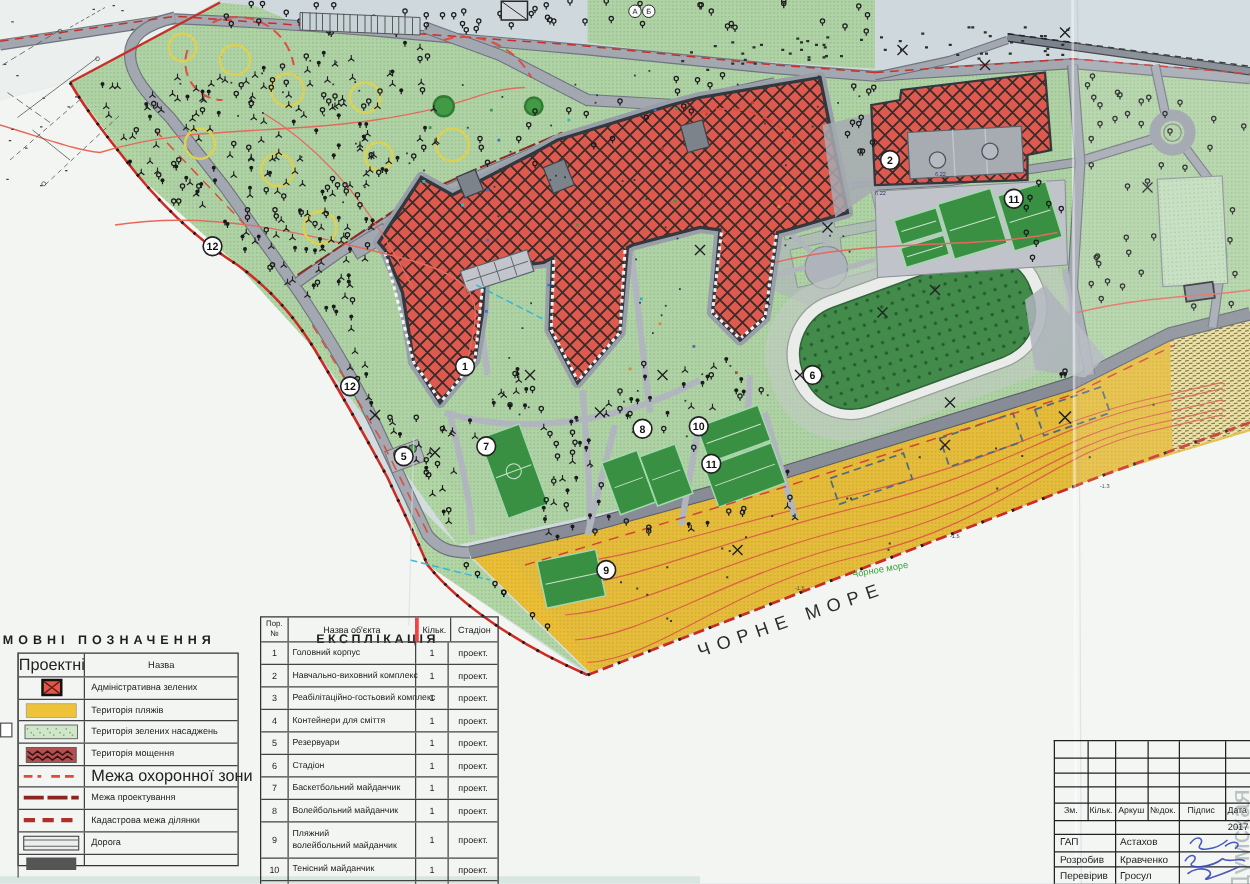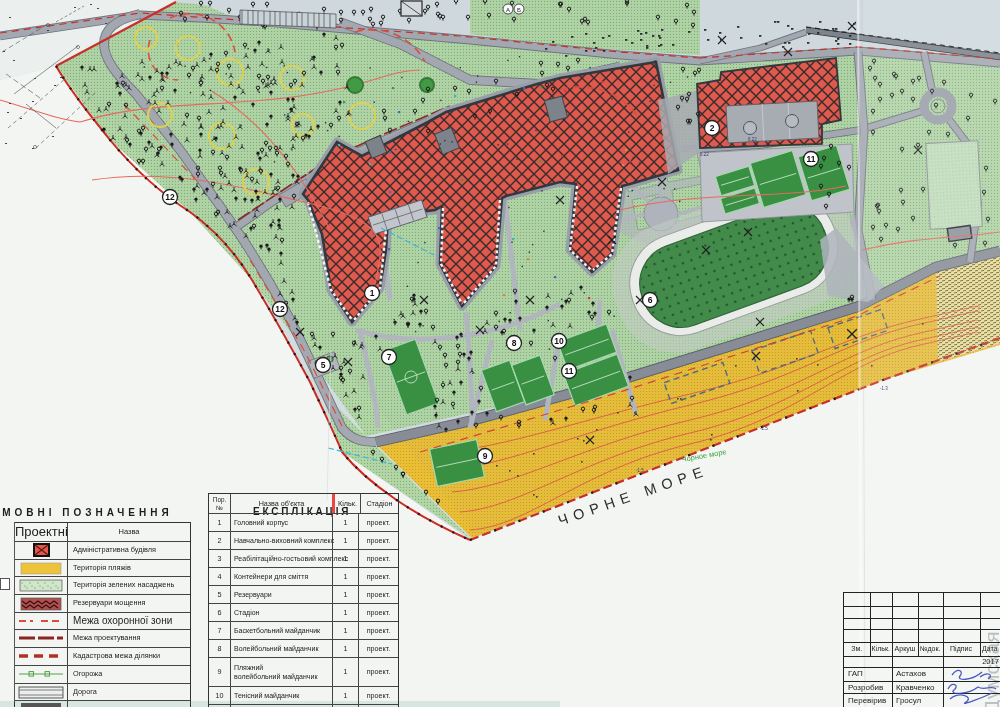--- a/index.html
+++ b/index.html
@@ -1179,21 +1179,21 @@
 <div style="position:absolute;left:14px;top:522px;width:175px;border:1.2px solid #333">
     <div style="display:flex;border-bottom:1px solid #444;height:18px">
       <div style="width:52px;border-right:1px solid #444;text-align:left;font-size:13px;line-height:18px">Проектні</div>
       <div style="flex:1;text-align:center;font-size:7.5px;line-height:18px">Назва</div>
     </div>
     <div style="display:flex;border-bottom:1px solid #444;height:16.7px">
       <div style="width:52px;border-right:1px solid #444;text-align:center"><svg width="53" height="17">
           <rect x="19" y="2" width="15" height="12" fill="#e4564a" stroke="#111" stroke-width="2"></rect>
           <path d="M20 3 L33 13 M33 3 L20 13" stroke="#5a1a14" stroke-width="1.2"></path>
         </svg></div>
-      <div style="flex:1;font-size:7.3px;line-height:16.7px;padding-left:5px;white-space:nowrap">Адміністративна будівля</div>
+      <div style="flex:1;font-size:7.3px;line-height:16.7px;padding-left:5px;white-space:nowrap">Адміністративна зелених</div>
     </div>
     <div style="display:flex;border-bottom:1px solid #444;height:16.7px">
       <div style="width:52px;border-right:1px solid #444;text-align:center"><svg width="53" height="17">
           <rect x="6" y="3" width="40" height="11" fill="#eec339" stroke="#999" stroke-width="0.6"></rect>
         </svg></div>
       <div style="flex:1;font-size:7.3px;line-height:16.7px;padding-left:5px;white-space:nowrap">Територія пляжів</div>
     </div>
     <div style="display:flex;border-bottom:1px solid #444;height:16.7px">
       <div style="width:52px;border-right:1px solid #444;text-align:center"><svg width="53" height="17">
           <rect x="5" y="3" width="42" height="11" fill="#cfe7c8" stroke="#555" stroke-width="0.7"></rect>
@@ -1215,47 +1215,39 @@
             <circle cx="43" cy="11" r="0.7"></circle>
           </g>
         </svg></div>
       <div style="flex:1;font-size:7.3px;line-height:16.7px;padding-left:5px;white-space:nowrap">Територія зелених насаджень</div>
     </div>
     <div style="display:flex;border-bottom:1px solid #444;height:16.7px">
       <div style="width:52px;border-right:1px solid #444;text-align:center"><svg width="53" height="17">
           <rect x="6" y="3" width="40" height="12" fill="#b05050" stroke="#555" stroke-width="0.7"></rect>
           <path d="M7 6 L11 9 L15 6 L19 9 L23 6 L27 9 L31 6 L35 9 L39 6 L43 9 M7 10 L11 13 L15 10 L19 13 L23 10 L27 13 L31 10 L35 13 L39 10 L43 13" stroke="#3c0f0f" stroke-width="1.2" fill="none"></path>
         </svg></div>
-      <div style="flex:1;font-size:7.3px;line-height:16.7px;padding-left:5px;white-space:nowrap">Резервуари мощення</div>
+      <div style="flex:1;font-size:7.3px;line-height:16.7px;padding-left:5px;white-space:nowrap">Територія мощення</div>
     </div>
     <div style="display:flex;border-bottom:1px solid #444;height:16.7px">
       <div style="width:52px;border-right:1px solid #444;text-align:center"><svg width="53" height="17">
           <path d="M4 8 L18 8 M26 8 L48 8" stroke="#e04a3a" stroke-width="2.2" stroke-dasharray="7 4"></path>
         </svg></div>
-      <div style="flex:1;font-size:10px;line-height:16.7px;padding-left:5px;white-space:nowrap">Межа охоронної зони</div>
+      <div style="flex:1;font-size:13px;line-height:16.7px;padding-left:5px;white-space:nowrap">Межа охоронної зони</div>
     </div>
     <div style="display:flex;border-bottom:1px solid #444;height:16.7px">
       <div style="width:52px;border-right:1px solid #444;text-align:center"><svg width="53" height="17">
           <path d="M4 8 L48 8" stroke="#8c2420" stroke-width="3" stroke-dasharray="16 3"></path>
         </svg></div>
       <div style="flex:1;font-size:7.3px;line-height:16.7px;padding-left:5px;white-space:nowrap">Межа проектування</div>
     </div>
     <div style="display:flex;border-bottom:1px solid #444;height:16.7px">
       <div style="width:52px;border-right:1px solid #444;text-align:center"><svg width="53" height="17">
           <path d="M4 8 L48 8" stroke="#b03028" stroke-width="3.4" stroke-dasharray="9 6"></path>
         </svg></div>
       <div style="flex:1;font-size:7.3px;line-height:16.7px;padding-left:5px;white-space:nowrap">Кадастрова межа ділянки</div>
-    </div>
-    <div style="display:flex;border-bottom:1px solid #444;height:16.7px">
-      <div style="width:52px;border-right:1px solid #444;text-align:center"><svg width="53" height="17">
-          <line x1="4" y1="8" x2="48" y2="8" stroke="#53a347" stroke-width="1"></line>
-          <rect x="14" y="5.6" width="4.5" height="4.5" fill="none" stroke="#53a347" stroke-width="1"></rect>
-          <rect x="30" y="5.6" width="4.5" height="4.5" fill="none" stroke="#53a347" stroke-width="1"></rect>
-        </svg></div>
-      <div style="flex:1;font-size:7.3px;line-height:16.7px;padding-left:5px;white-space:nowrap">Огорожа</div>
     </div>
     <div style="display:flex;border-bottom:1px solid #444;height:16.7px">
       <div style="width:52px;border-right:1px solid #444;text-align:center"><svg width="53" height="17">
           <rect x="4" y="3" width="44" height="11" fill="#eceeee" stroke="#333" stroke-width="0.8"></rect>
           <path d="M4 6 L48 6 M4 11 L48 11" stroke="#666" stroke-width="0.8"></path>
         </svg></div>
       <div style="flex:1;font-size:7.3px;line-height:16.7px;padding-left:5px;white-space:nowrap">Дорога</div>
     </div>
     <div style="display:flex;height:8px">
       <div style="width:52px;border-right:1px solid #444;text-align:center">

